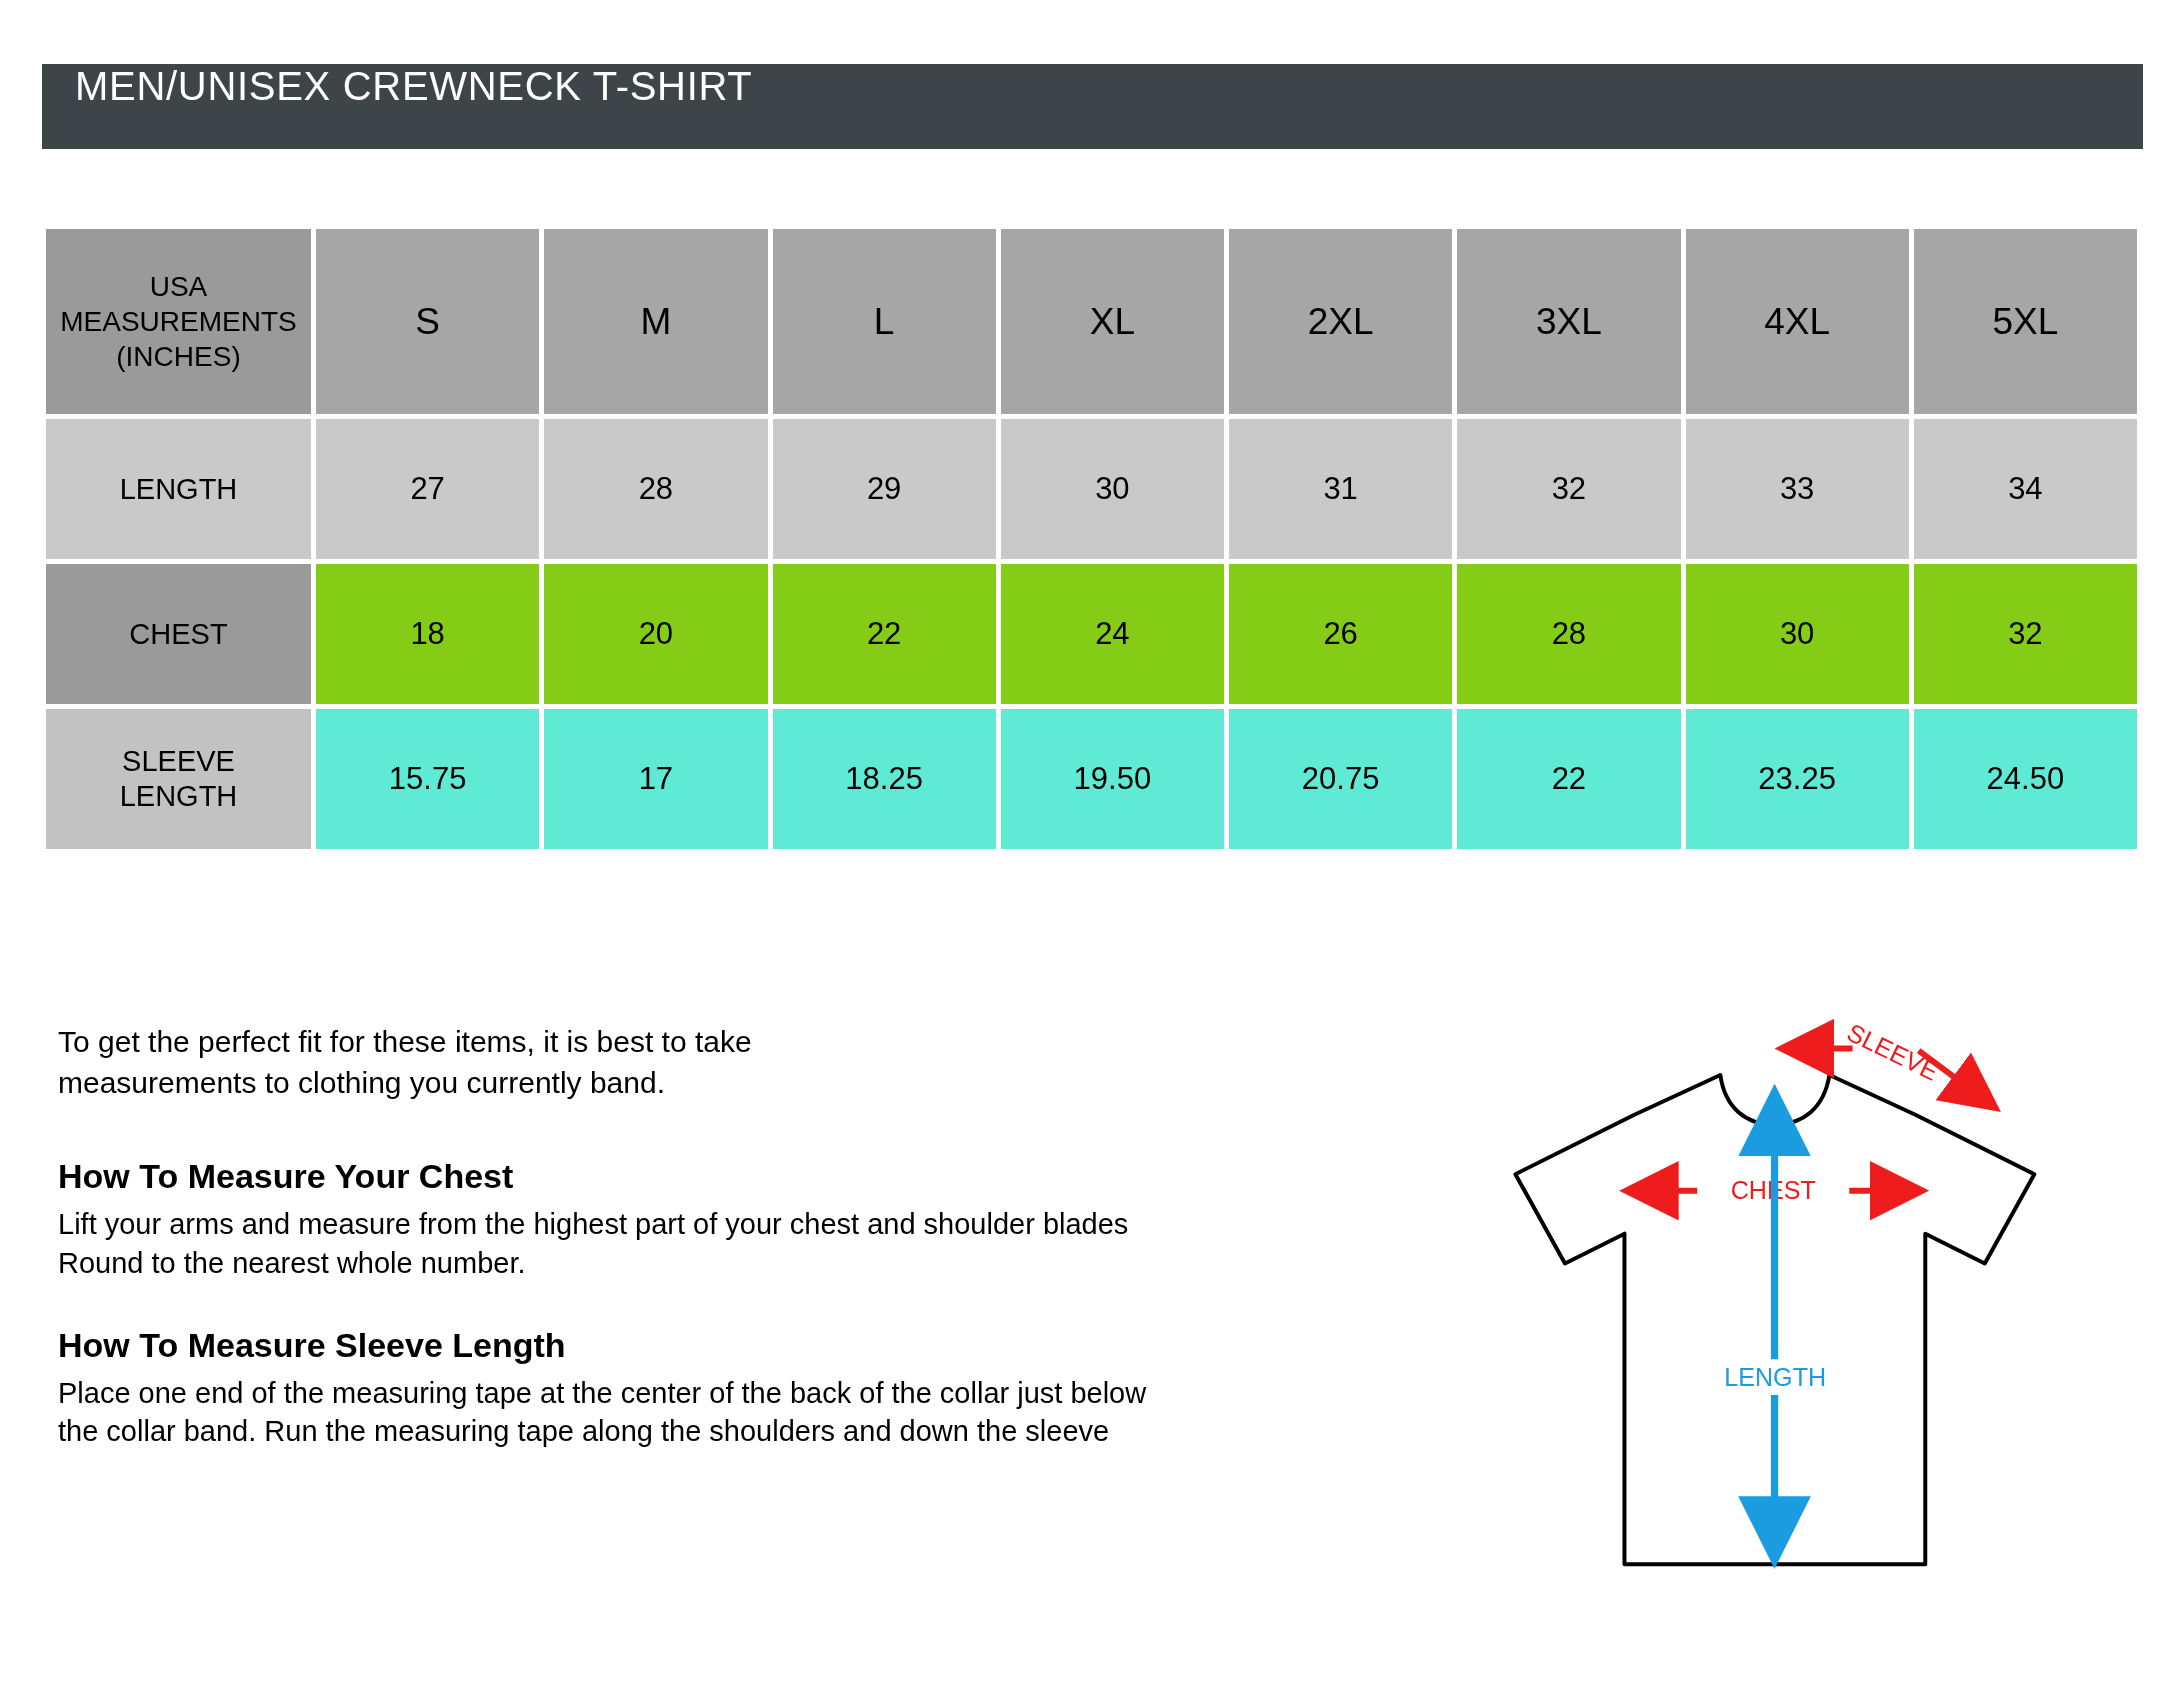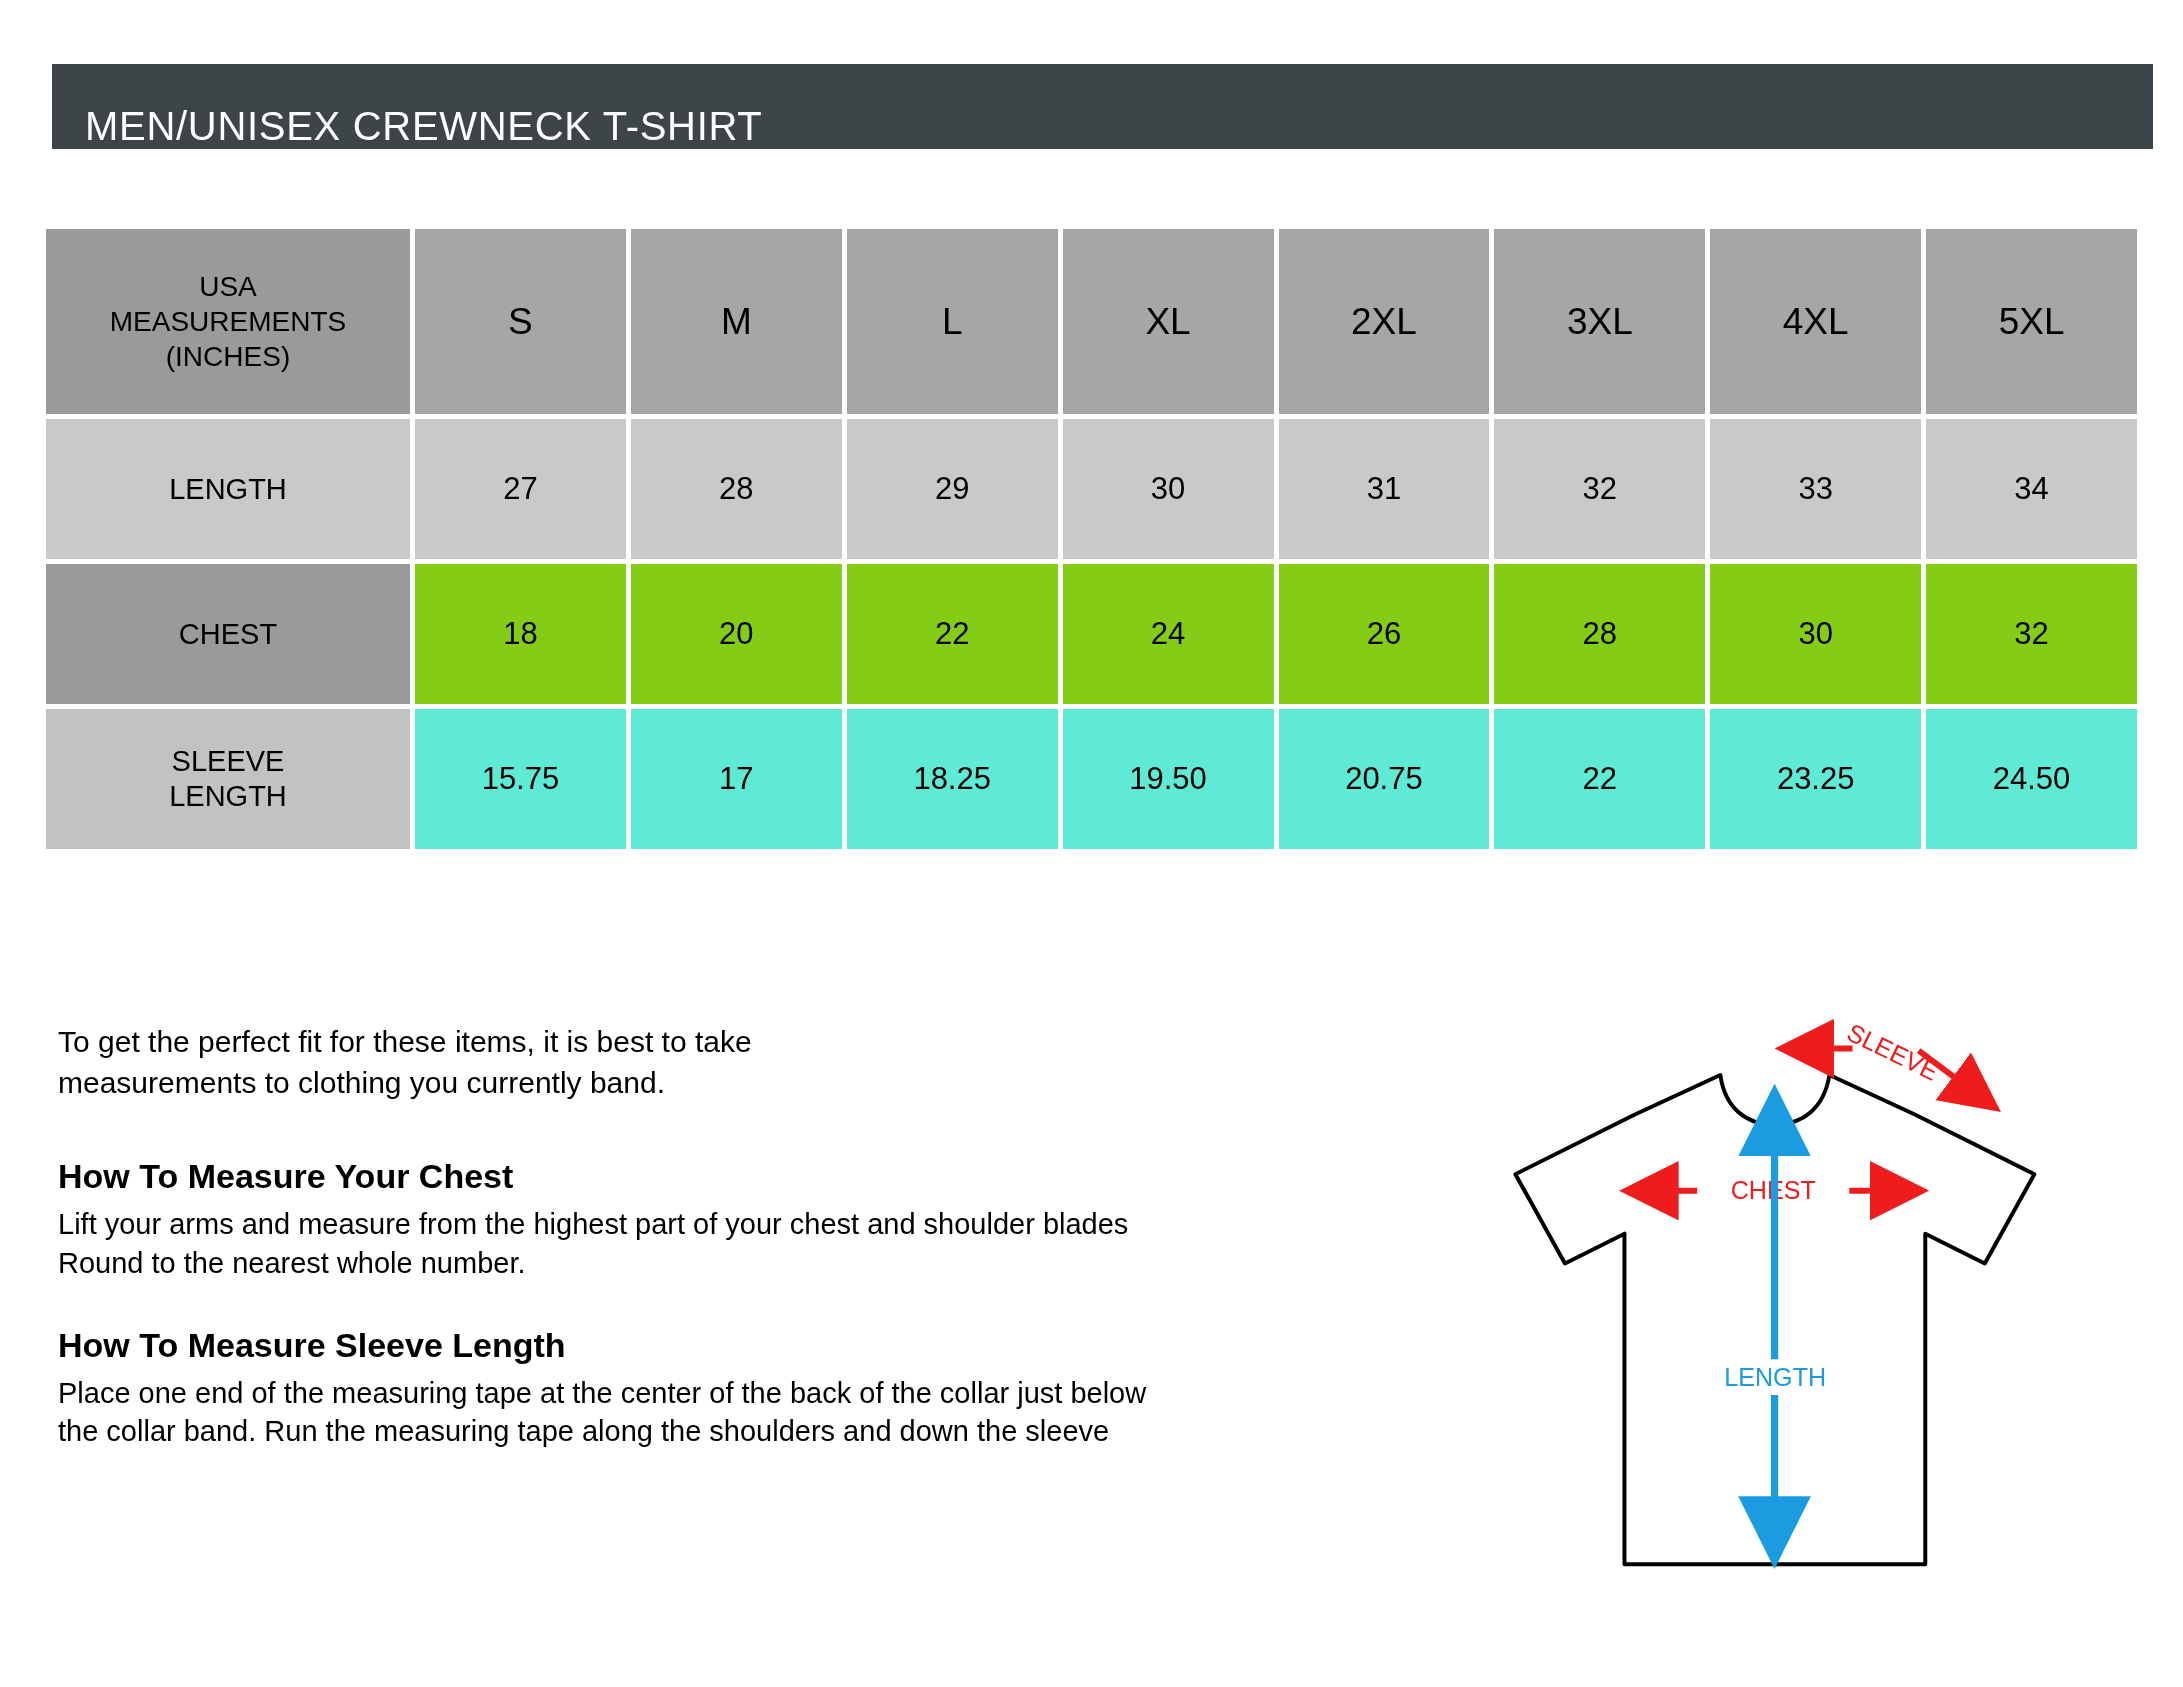--- a/index.html
+++ b/index.html
@@ -17,27 +17,27 @@
   .page {
     position: relative;
     width: 2183px;
     height: 1687px;
     box-sizing: border-box;
   }
 
   
   .title-bar {
     position: absolute;
-    left: 52px;
+    left: 42px;
     top: 64px;
     width: 2101px;
     height: 85px;
     background: #3d4548;
     display: flex;
-    align-items: flex-end;
+    align-items: flex-start;
   }
   .title-bar .title-text {
     color: #ffffff;
     font-size: 40px;
     letter-spacing: 0.7px;
     padding-left: 33px;
     font-weight: 400;
     white-space: nowrap;
   }
 
@@ -54,21 +54,21 @@
   .size-table td {
     background: #a8a8a8;
     text-align: center;
     vertical-align: middle;
     font-size: 31px;
     color: #000000;
     font-weight: 400;
     padding: 0;
   }
   .size-table .row-head {
-    width: 364px;
+    width: 265px;
     font-size: 29px;
   }
   .size-table tr.head-row td { height: 185px; }
   .size-table tr.data-row td { height: 140px; }
 
   .size-table tr.head-row td.row-head { background: #9a9a9a; line-height: 1.25; font-size: 28px; }
   .size-table tr.head-row td.size-cell { background: #a6a6a6; font-size: 37px; }
 
   .size-table tr.row-length td.row-head { background: #c9c9c9; }
   .size-table tr.row-length td.val { background: #c9c9c9; }

